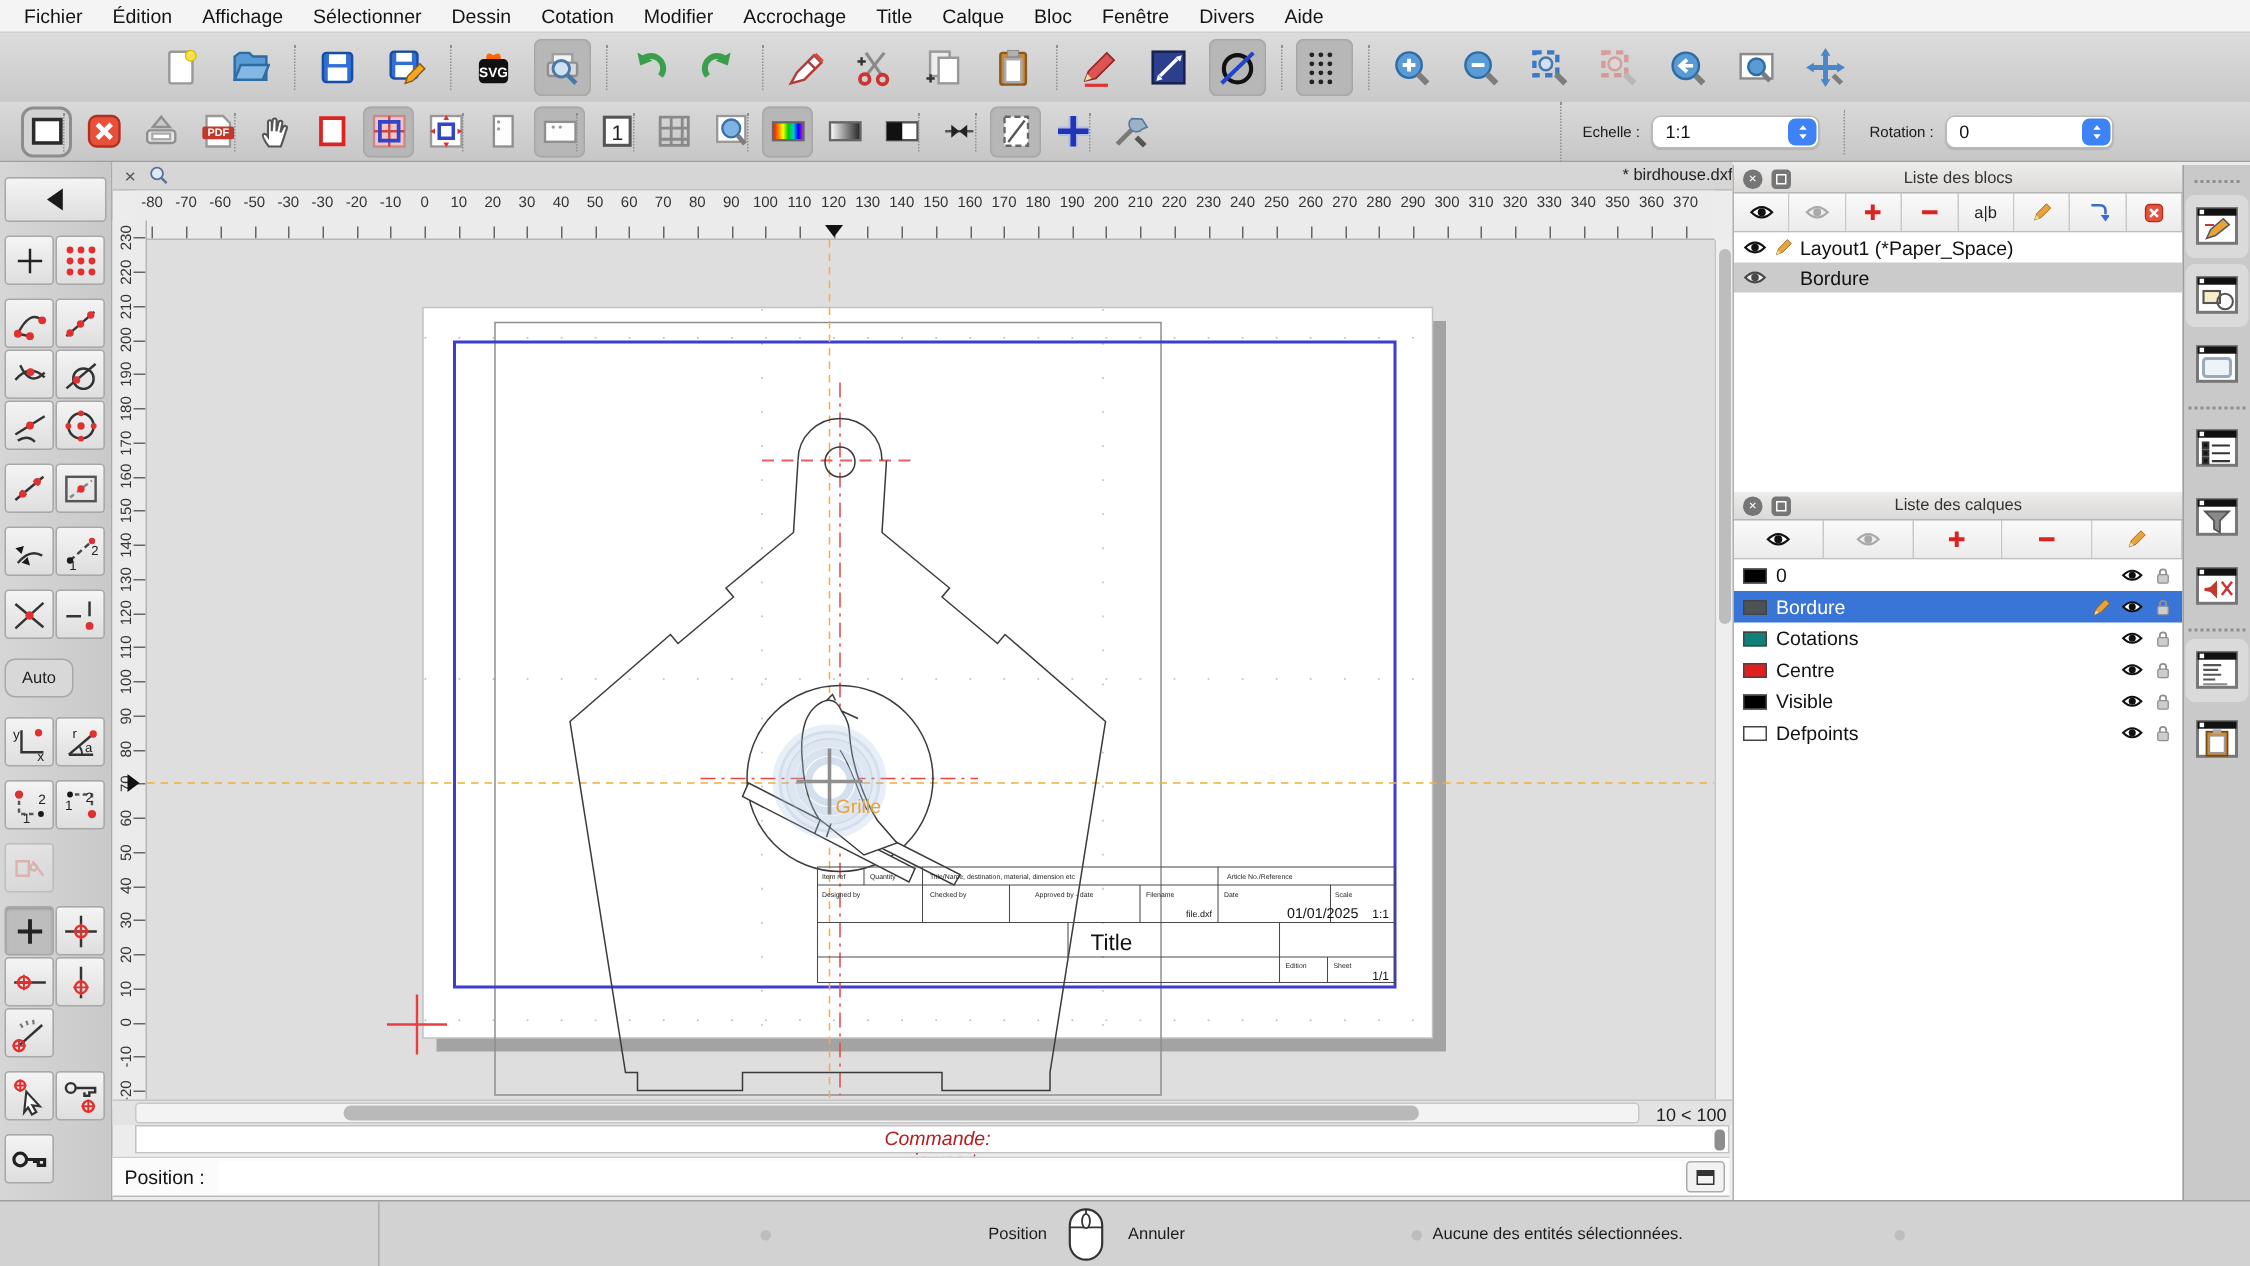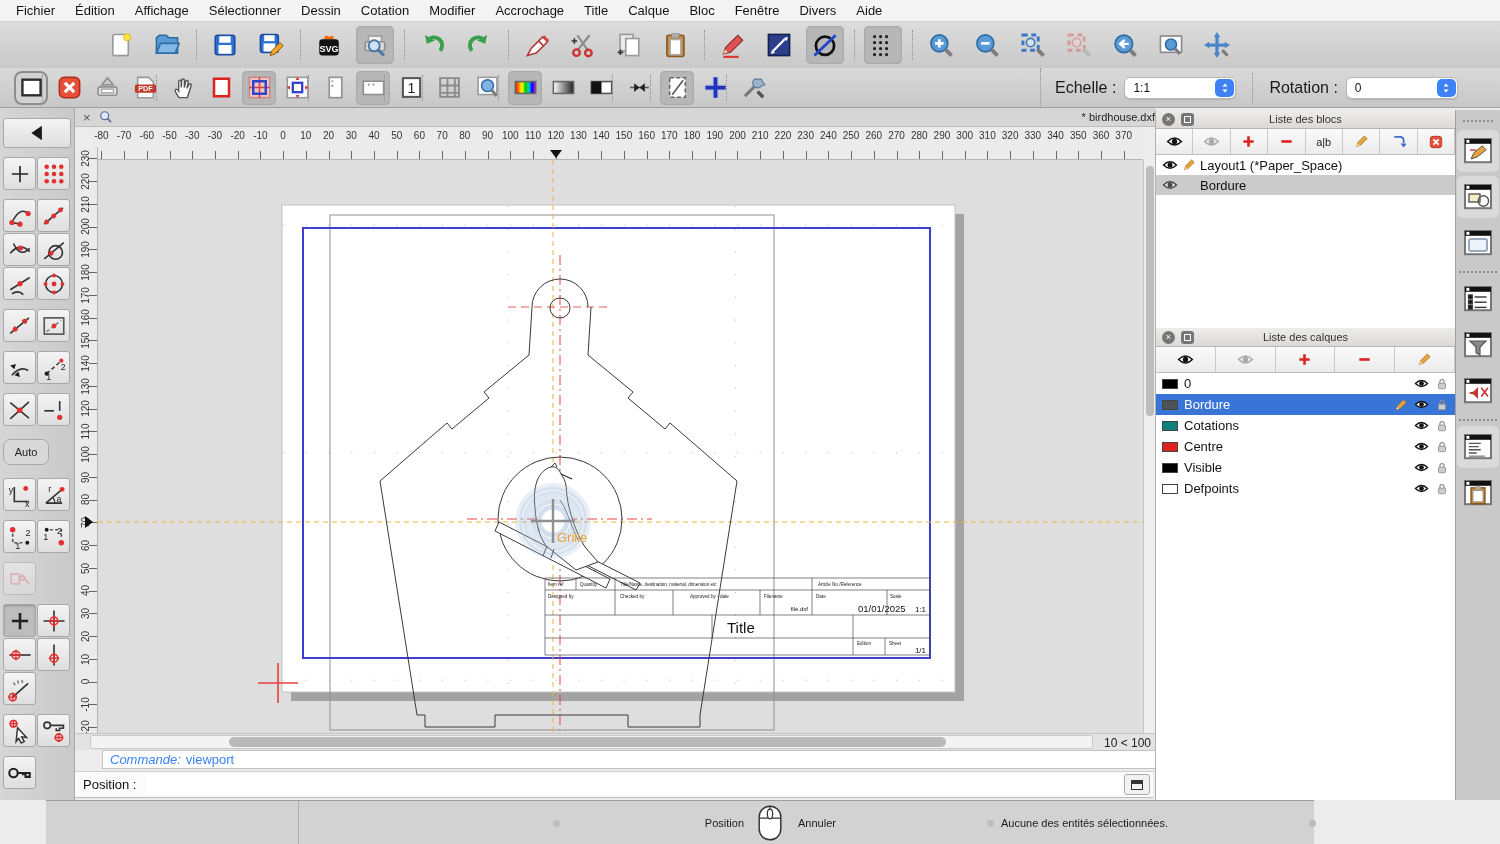--- a/index.html
+++ b/index.html
@@ -13,21 +13,21 @@
   #toolbar2{position:absolute;left:0;top:68px;width:1500px;height:40px;background:linear-gradient(#d9d9d9,#c7c7c7);border-bottom:1px solid #9f9f9f;display:flex;align-items:center;padding-left:12px;}
   .tbtn{width:38px;height:38px;margin:0 4px;border:none;background:transparent;display:flex;align-items:center;justify-content:center;padding:0;position:relative;}
   #toolbar2 .tbtn{width:34px;height:34px;margin:0 2px;}
   .tbtn.active{background:#b7b7b7;border-radius:5px;box-shadow:inset 0 0 2px #8a8a8a;}
   .tbtn.framed{width:46px;height:36px;border:2px solid #8d8d8d;border-radius:8px;background:#d2d2d2;margin-right:8px;}
   .tbtn.disabled{opacity:.45;}
   .tbtn.sep{margin-left:16px;}
   .tbtn.sep::before{content:'';position:absolute;left:-10px;top:4px;bottom:4px;border-left:1px dotted #8f8f8f;}
   #scale-group{position:absolute;left:1040px;top:0;height:40px;display:flex;align-items:center;gap:8px;padding-left:14px;border-left:1px dotted #8f8f8f;}
   #scale-group .grp-sep{width:1px;height:30px;border-left:1px dotted #8f8f8f;margin:0 8px;}
-  .ctl-label{font-size:16px;color:#1a1a1a;}
+  .ctl-label{font-size:10px;color:#1a1a1a;}
   .stepper{width:112px;height:22px;background:#fff;border:1px solid #b9b9b9;border-radius:6px;position:relative;font-size:12px;color:#111;line-height:20px;padding-left:8px;box-shadow:0 1px 1px rgba(0,0,0,.12);}
   .stepper .updown{position:absolute;right:1px;top:1px;width:19px;height:18px;background:#3d82f7;border-radius:5px;display:flex;align-items:center;justify-content:center;}
   
   #snapbar{position:absolute;left:0;top:108px;width:75px;height:692px;background:linear-gradient(90deg,#d6d6d6,#c9c9c9);border-right:1px solid #aaa;display:flex;flex-wrap:wrap;align-content:flex-start;padding:10px 3px 0 3px;gap:1px;}
   .sbtn{width:33px;height:33px;background:linear-gradient(#f4f4f4,#dedede);border:1px solid #a8a8a8;border-radius:3px;display:flex;align-items:center;justify-content:center;padding:0;font-size:11px;color:#222;}
   .sbtn.wide{width:68px;height:30px;}
   .sbtn.auto{width:46px;height:26px;border-radius:7px;background:#d8d8d8;margin-right:22px;margin-top:4px;margin-bottom:4px;}
   .sbtn.gap{visibility:hidden;width:70px;height:7px;border:none;}
   .sbtn.blank{visibility:hidden;}
   .sbtn.active{background:#bdbdbd;box-shadow:inset 0 1px 2px #909090;}
@@ -48,31 +48,31 @@
   .vcell .vtick{position:absolute;right:0;top:50%;width:8px;height:1px;background:#666;}
   #vmarker{position:absolute;left:10px;top:369px;width:0;height:0;border-top:6px solid transparent;border-bottom:6px solid transparent;border-left:8px solid #111;}
   #canvas{position:absolute;left:98px;top:160px;width:1045px;height:573px;background:#dedede;overflow:hidden;}
   #vscroll{position:absolute;left:1143px;top:160px;width:12px;height:573px;background:#eee;border-left:1px solid #c4c4c4;}
   #vscroll .thumb{position:absolute;left:2px;top:6px;width:8px;height:250px;background:#bdbdbd;border-radius:4px;}
   #hscrollrow{position:absolute;left:75px;top:733px;width:1080px;height:17px;background:#e3e3e3;border-top:1px solid #c4c4c4;}
   #hscroll{position:absolute;left:15px;top:1px;width:1003px;height:14px;background:#f3f3f3;border:1px solid #c8c8c8;border-radius:3px;}
   #hscroll .thumb{position:absolute;left:138px;top:1px;width:717px;height:10px;background:#b9b9b9;border-radius:5px;}
   #grid-status{position:absolute;right:4px;top:2px;font-size:12px;color:#222;}
   
-  #cmdrow{position:absolute;left:102px;top:750px;width:1063px;height:19px;background:#fff;border:1px solid #c2c2c2;font-size:13px;display:flex;align-items:center;padding-left:7px;color:#3b82f6;}
+  #cmdrow{position:absolute;left:90px;top:750px;width:1063px;height:19px;background:#fff;border:1px solid #c2c2c2;font-size:13px;display:flex;align-items:center;padding-left:7px;color:#b91c1c;flex-direction:column;}
   #cmdrow .cmd-label{font-style:italic;}
   #cmdrow .cmd-value{margin-left:5px;}
   #cmd-scroll{position:absolute;right:2px;top:2px;width:7px;height:14px;background:#8e8e8e;border-radius:3px;}
   #posrow{position:absolute;left:75px;top:771px;width:1078px;height:27px;background:#fbfbfb;border-top:1px solid #cfcfcf;border-bottom:1px solid #bdbdbd;display:flex;align-items:center;font-size:13px;color:#111;}
   #posrow .pos-label{margin-left:8px;margin-right:10px;}
   #posrow input{flex:1;border:none;background:#fff;height:21px;font-size:13px;outline:none;}
   #pos-btn{width:26px;height:21px;margin:0 3px;background:#f2f2f2;border:1px solid #ababab;border-radius:3px;display:flex;align-items:center;justify-content:center;}
   #pos-btn .winglyph{width:14px;height:10px;border:1.4px solid #333;border-top-width:4px;}
   
-  #statusbar{position:absolute;left:0;top:800px;width:1268px;height:44px;background:#d2d2d2;border-top:1px solid #9f9f9f;font-size:11px;color:#1c1c1c;margin-left:46px;}
+  #statusbar{position:absolute;left:0;top:800px;width:1500px;height:44px;background:#d2d2d2;border-top:1px solid #9f9f9f;font-size:11px;color:#1c1c1c;}
   #statusbar .two{position:absolute;top:6px;line-height:17px;white-space:pre;}
   #status-sep{position:absolute;left:252px;top:0;height:44px;border-left:1px solid #aeaeae;}
   .led{position:absolute;width:7px;height:7px;border-radius:50%;background:#bdbdbd;top:19px;}
   #mouse-left-label{position:absolute;left:630px;width:68px;text-align:right;top:16px;}
   #mouse-right-label{position:absolute;left:752px;top:16px;}
   #mouse-icon{position:absolute;left:712px;top:4px;}
   #status-selection{position:absolute;left:955px;top:16px;}
   
   .panel{position:absolute;width:300px;background:#e8e8e8;border-left:1px solid #b0b0b0;display:flex;flex-direction:column;}
   #blocks-panel{left:1155px;top:110px;height:218px;}

